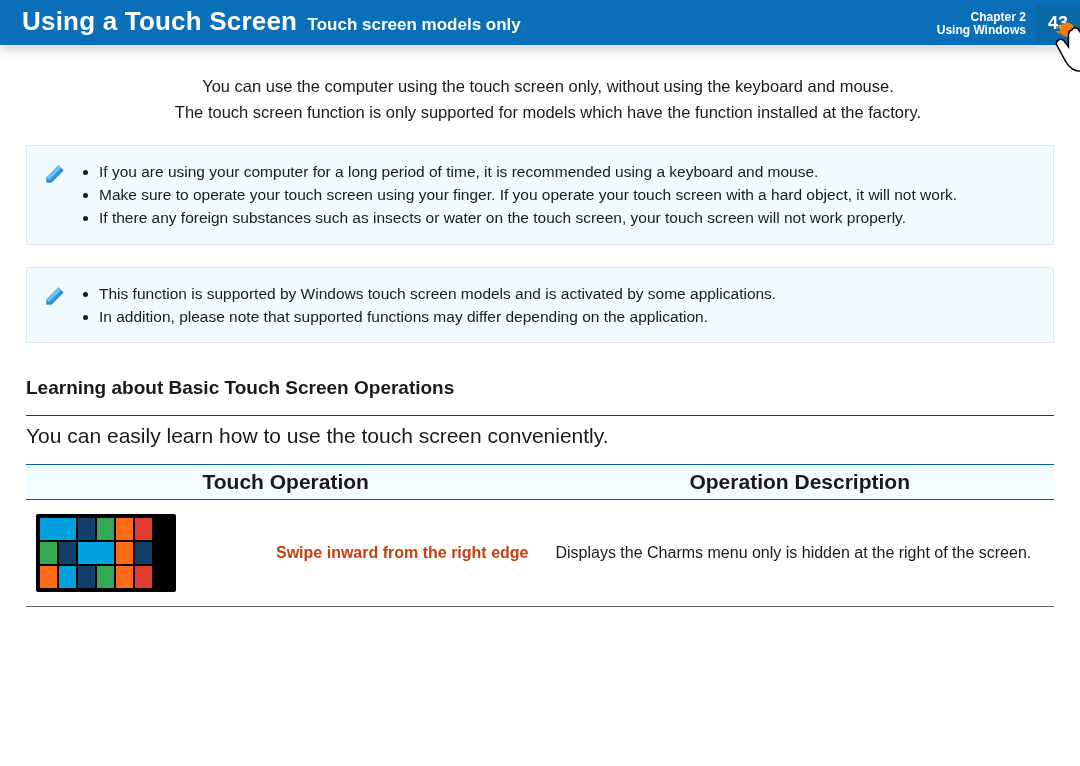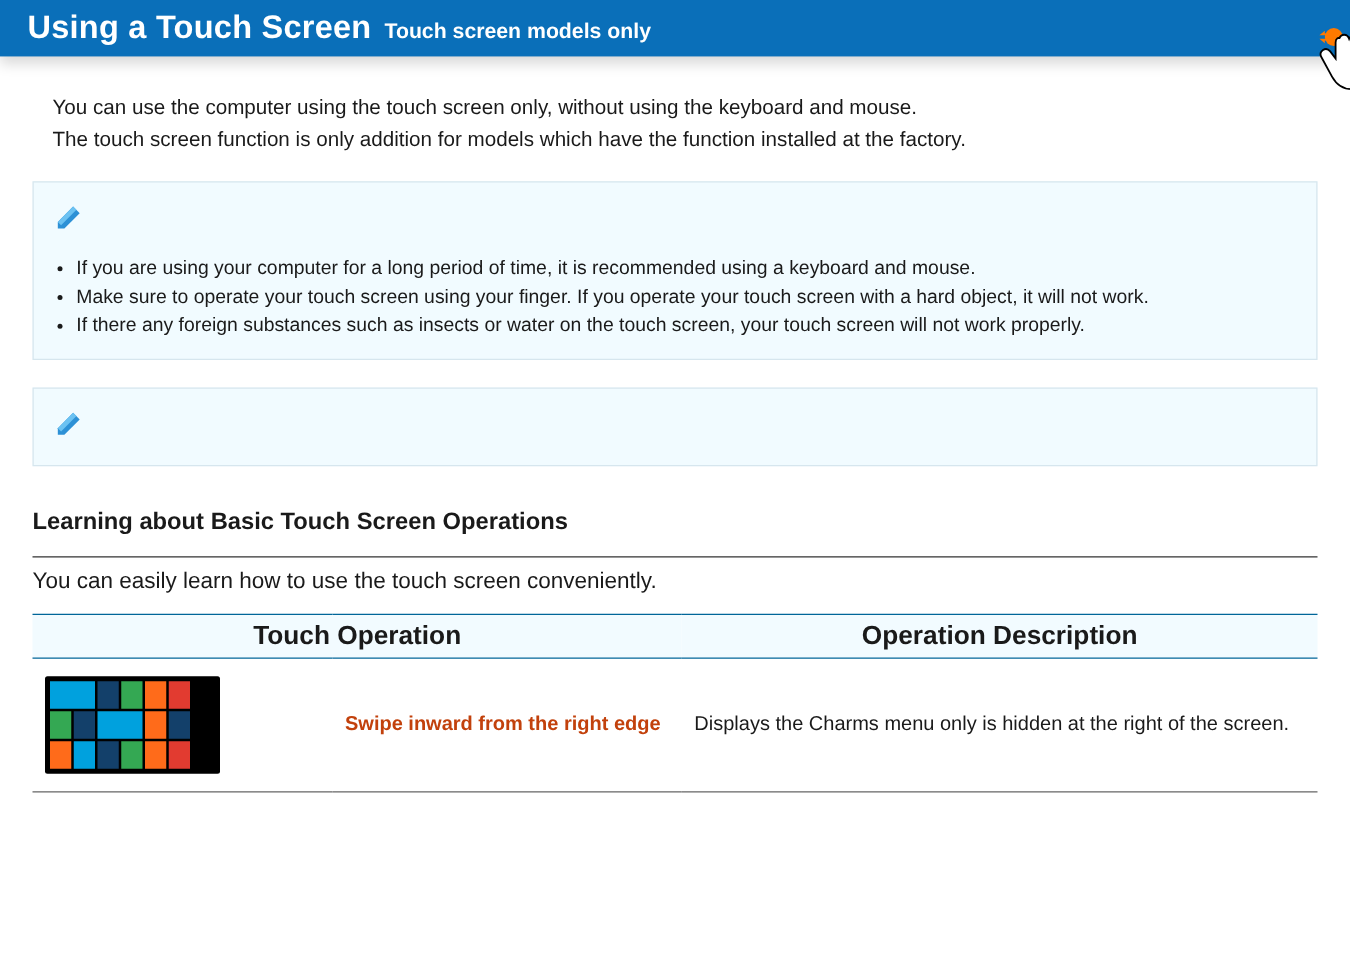--- a/index.html
+++ b/index.html
@@ -42,30 +42,29 @@
     line-height: 1.1;
   }
   .page-box {
     background: #0a67a8;
     font-weight: 700;
     font-size: 18px;
     padding: 8px 12px;
     margin: -6px 0;
   }
   .content { padding: 30px 26px 40px 26px; }
-  .intro p { margin: 0 0 2px 16px; font-size: 16.5px; line-height: 1.45; }
+  .intro p { margin: 0 0 2px 16px; font-size: 16.5px; line-height: 1.45; text-align: center; }
 
   .note-box {
     background: #f1fbff;
     border: 1px solid #d6e6ee;
     margin-top: 20px;
     padding: 14px 18px 14px 14px;
     display: flex;
     gap: 10px;
-    flex-direction: column;
   }
   .note-box ul { margin: 0; padding-left: 20px; }
   .note-box li { font-size: 15.5px; line-height: 1.5; }
   .note-icon svg { width: 28px; height: 28px; }
 
   .sect-head {
     margin-top: 54px;
     background: linear-gradient(90deg, #2fbcf4 0%, #41bdf0 50%, #ffffff 100%);
     color: #fff;
     font-weight: 700;
@@ -73,21 +72,21 @@
     padding: 7px 14px;
     width: 470px;
   }
   .h3 {
     font-weight: 700;
     font-size: 19px;
     margin: 34px 0 4px 0;
     border-bottom: 1px solid #333;
     padding-bottom: 16px;
   }
-  .h3-sub { font-size: 18px; margin: 8px 0 16px 0; }
+  .h3-sub { font-size: 21px; margin: 8px 0 16px 0; }
 
   table.ops {
     width: 100%;
     border-collapse: collapse;
     margin-top: 6px;
   }
   table.ops th {
     font-weight: 700;
     font-size: 21px;
     padding: 5px;
@@ -138,27 +137,34 @@
   .mock-wrap { display:flex; align-items:center; }
 </style>
 </head>
 <body>
 
 <div class="topbar">
   <div>
     <span class="title-main">Using a Touch Screen</span>
     <span class="title-sub">Touch screen models only</span>
   </div>
+  <div class="top-right">
+    <div class="top-right-text">
+      <div>Chapter 2</div>
+      <div>Using Windows</div>
+    </div>
+    <div class="page-box">43</div>
+  </div>
 </div>
 
 <div class="content">
 
   <div class="intro">
     <p>You can use the computer using the touch screen only, without using the keyboard and mouse.</p>
-    <p>The touch screen function is only addition for models which have the function installed at the factory.</p>
+    <p>The touch screen function is only supported for models which have the function installed at the factory.</p>
   </div>
 
   <div class="note-box">
     <div class="note-icon">
       <svg viewBox="0 0 32 32">
           <path fill="#2d91d6" d="M6 20l14-14 6 6-14 14H6z"></path>
           <path fill="#6cc2f2" d="M6 20l14-14 3 3-14 14z"></path>
         </svg>
     </div>
     <ul>
@@ -169,20 +175,24 @@
   </div>
 
 
   <div class="note-box" style="margin-top:22px">
     <div class="note-icon">
       <svg viewBox="0 0 32 32">
           <path fill="#2d91d6" d="M6 20l14-14 6 6-14 14H6z"></path>
           <path fill="#6cc2f2" d="M6 20l14-14 3 3-14 14z"></path>
         </svg>
     </div>
+    <ul>
+      <li>This function is supported by Windows touch screen models and is activated by some applications.</li>
+      <li>In addition, please note that supported functions may differ depending on the application.</li>
+    </ul>
   </div>
 
   <div class="h3">Learning about Basic Touch Screen Operations</div>
   <div class="h3-sub">You can easily learn how to use the touch screen conveniently.</div>
 
   <table class="ops">
     <thead>
       <tr>
         <th colspan="2">Touch Operation</th>
         <th>Operation Description</th>

